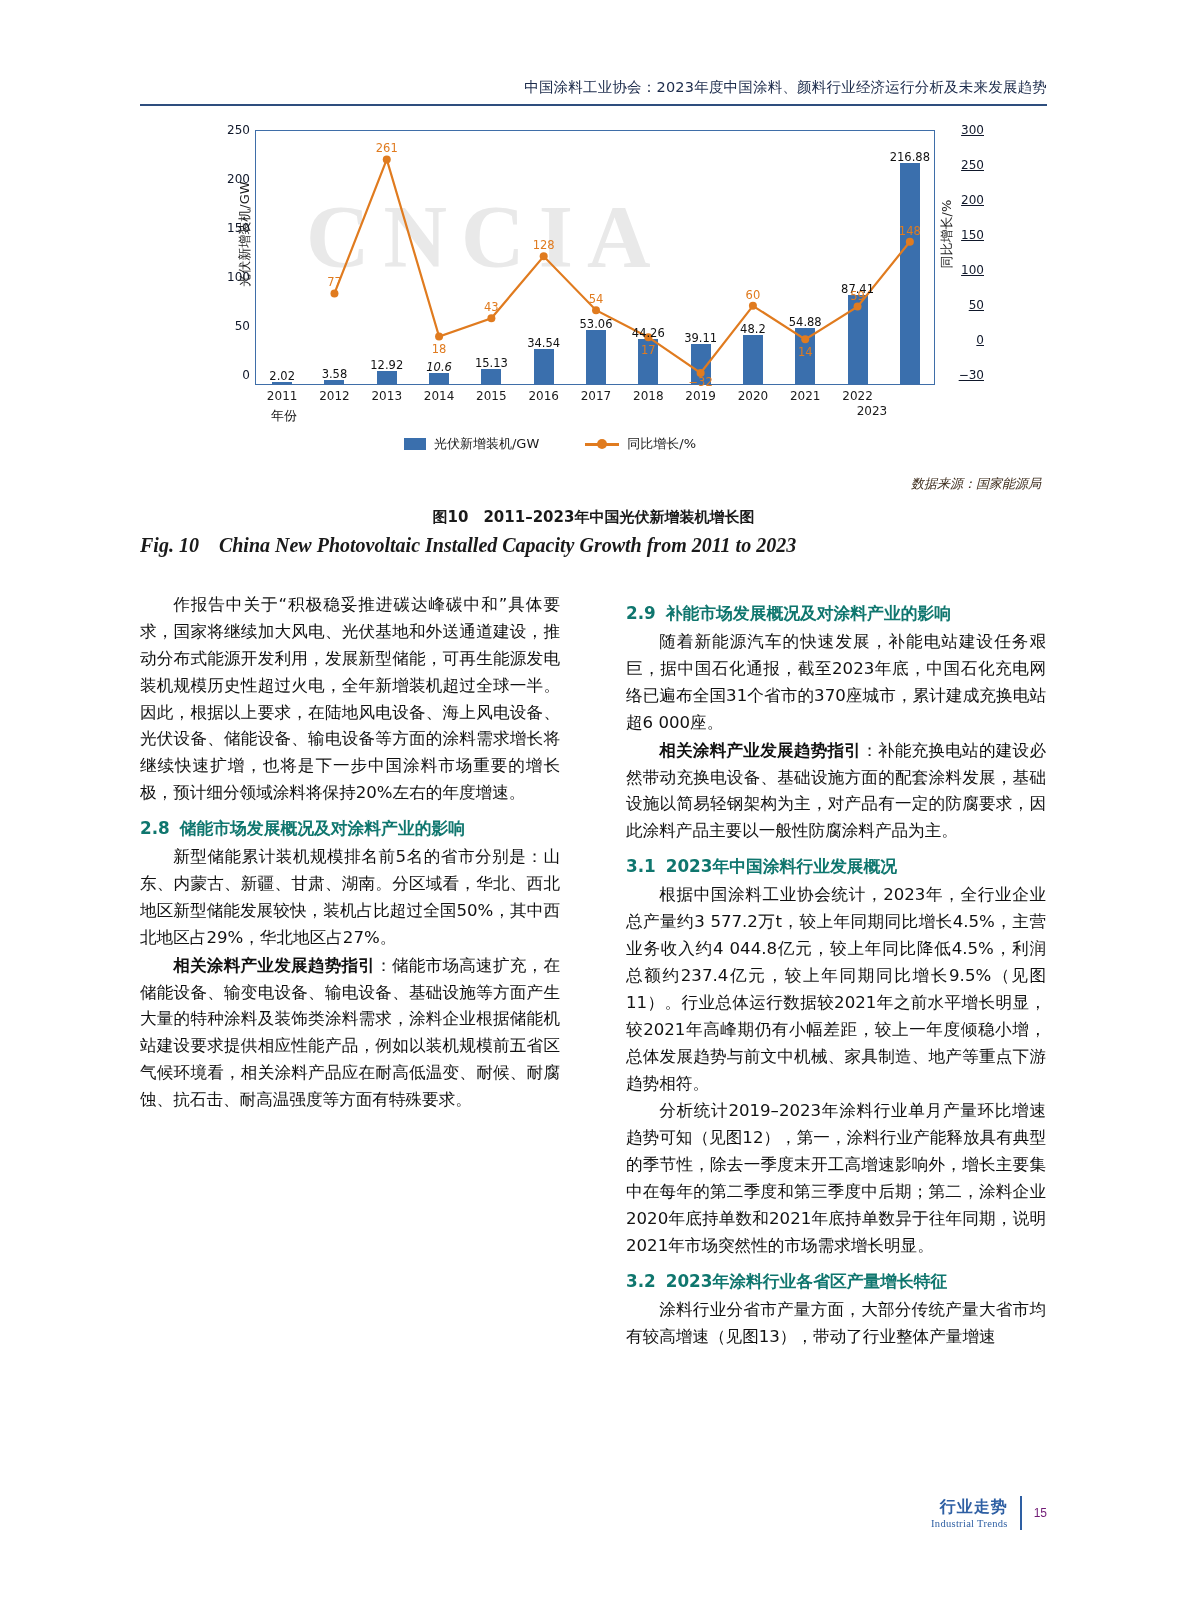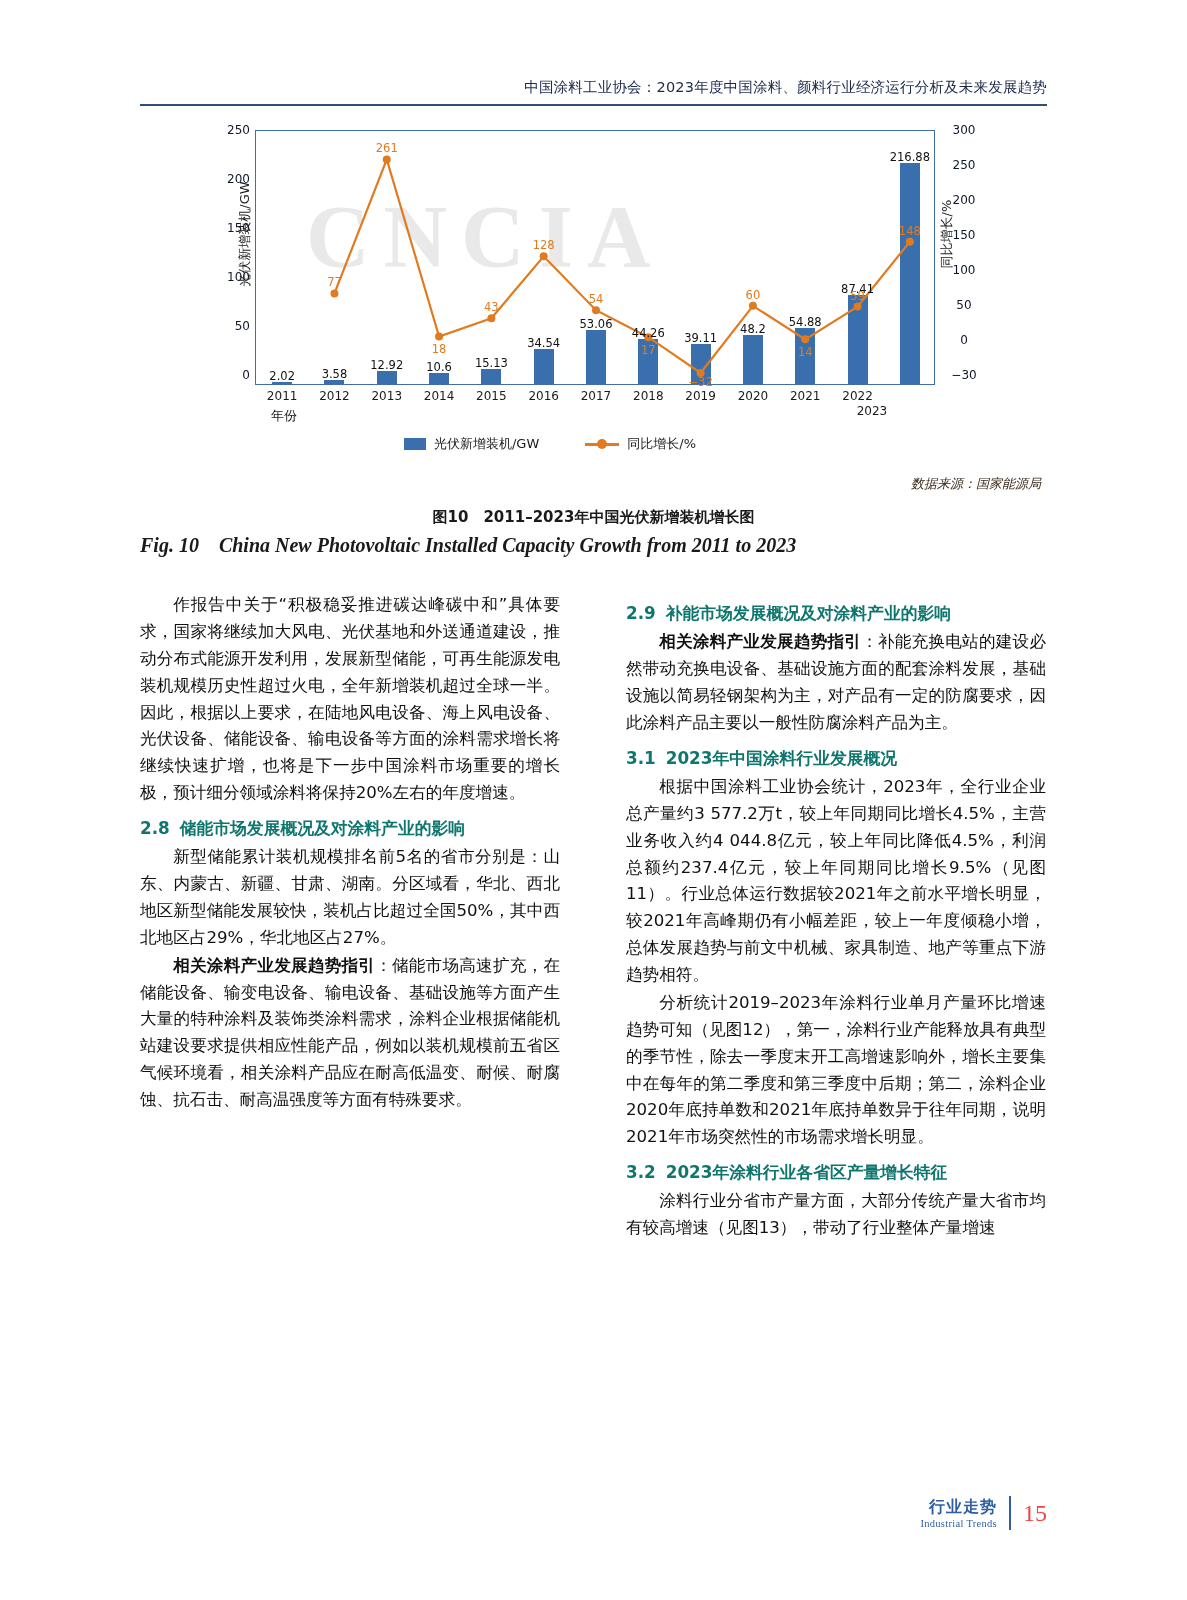--- a/index.html
+++ b/index.html
@@ -61,21 +61,21 @@
     width:160px; text-align:center;
     transform:rotate(-90deg);
     font-size:13px;
     font-family:"DejaVu Sans", sans-serif;
   }
   .ytick {
     position:absolute; font-size:12px; font-family:"DejaVu Sans", sans-serif;
     color:#0f172a;
   }
   .ytick.left { right:684px; text-align:right; width:40px; }
-  .ytick.right { left:688px; text-align:center; width:40px; }
+  .ytick.right { left:688px; text-align:right; width:40px;text-decoration:underline; }
   .xtick {
     position:absolute; top:258px; font-size:12px;
     font-family:"DejaVu Sans", sans-serif; text-align:center; width:48px;
   }
   .x-axis-caption {
     position:absolute; top:277px; left:-6px; width:70px;
     font-size:13px; text-align:center;
     font-family:"DejaVu Sans", sans-serif;
   }
   .bar {
@@ -153,21 +153,21 @@
     position:absolute; bottom:70px; right:140px;
     display:flex; align-items:center; gap:12px;
   }
   .footer-tag {
     text-align:right; color:#2e5fa3;
     font-family:"DejaVu Sans", sans-serif;
   }
   .footer-cn { font-size:16px; font-weight:bold; letter-spacing:1px; }
   .footer-en { font-size:10.5px; font-family:"Liberation Serif", serif; letter-spacing:0.3px; }
   .footer-rule { width:2px; height:34px; background:#2e5fa3; }
-  .footer-num { font-size:24px; color:#ef4444; font-family:Liberation Serif, serif; }
+  .footer-num { font-size:12px; color:#701a75; font-family:Liberation Sans, sans-serif; }
 </style>
 </head>
 <body>
 
 <div class="page">
 
   <div class="header">中国涂料工业协会：2023年度中国涂料、颜料行业经济运行分析及未来发展趋势</div>
   <div class="header-rule"></div>
 
   <div class="figure">
@@ -220,21 +220,21 @@
             <circle cx="496.9230769230769" cy="174.85714285714286" r="4" fill="#e07b1f"></circle>
             <circle cx="549.2307692307693" cy="208.37142857142857" r="4" fill="#e07b1f"></circle>
             <circle cx="601.5384615384615" cy="175.5857142857143" r="4" fill="#e07b1f"></circle>
             <circle cx="653.8461538461538" cy="110.74285714285713" r="4" fill="#e07b1f"></circle>
           </svg>
 
         <div id="barLabels">
             <div class="bar-label" style="left: -3.84615px; top: 237.94px;">2.02</div>
             <div class="bar-label" style="left: 48.4615px; top: 236.348px;">3.58</div>
             <div class="bar-label" style="left: 100.769px; top: 226.822px;">12.92</div>
-            <div class="bar-label" style="left: 153.077px; top: 229.188px;">10.6</div>
+            <div class="bar-label" style="left: 153.077px; top: 229.188px; font-style: italic;">10.6</div>
             <div class="bar-label" style="left: 205.385px; top: 224.567px;">15.13</div>
             <div class="bar-label" style="left: 257.692px; top: 204.769px;">34.54</div>
             <div class="bar-label" style="left: 310px; top: 185.879px;">53.06</div>
             <div class="bar-label" style="left: 362.308px; top: 194.855px;">44.26</div>
             <div class="bar-label" style="left: 414.615px; top: 200.108px;">39.11</div>
             <div class="bar-label" style="left: 466.923px; top: 190.836px;">48.2</div>
             <div class="bar-label" style="left: 519.231px; top: 184.022px;">54.88</div>
             <div class="bar-label" style="left: 571.538px; top: 150.842px;">87.41</div>
             <div class="bar-label" style="left: 623.846px; top: 18.7824px;">216.88</div>
           </div>
@@ -300,20 +300,21 @@
 
     <p>新型储能累计装机规模排名前5名的省市分别是：山东、内蒙古、新疆、甘肃、湖南。分区域看，华北、西北地区新型储能发展较快，装机占比超过全国50%，其中西北地区占29%，华北地区占27%。</p>
     <p><span class="bold-lead">相关涂料产业发展趋势指引</span><span>：储能市场高速扩充，在储能设备、输变电设备、输电设备、基础设施等方面产生大量的特种涂料及装饰类涂料需求，涂料企业根据储能机站建设要求提供相应性能产品，例如以装机规模前五省区气候环境看，相关涂料产品应在耐高低温变、耐候、耐腐蚀、抗石击、耐高温强度等方面有特殊要求。</span></p>
   </div>
 
   <div class="col right">
     <div class="h2">
       <span class="num">2.9</span><span>补能市场发展概况及对涂料产业的影响</span>
     </div>
 
+    <p>随着新能源汽车的快速发展，补能电站建设任务艰巨，据中国石化通报，截至2023年底，中国石化充电网络已遍布全国31个省市的370座城市，累计建成充换电站超6 000座。</p>
     <p><span class="bold-lead">相关涂料产业发展趋势指引</span><span>：补能充换电站的建设必然带动充换电设备、基础设施方面的配套涂料发展，基础设施以简易轻钢架构为主，对产品有一定的防腐要求，因此涂料产品主要以一般性防腐涂料产品为主。</span></p>
 
 
     <div class="h2">
       <span class="num">3.1</span><span>2023年中国涂料行业发展概况</span>
     </div>
 
     <p>根据中国涂料工业协会统计，2023年，全行业企业总产量约3 577.2万t，较上年同期同比增长4.5%，主营业务收入约4 044.8亿元，较上年同比降低4.5%，利润总额约237.4亿元，较上年同期同比增长9.5%（见图11）。行业总体运行数据较2021年之前水平增长明显，较2021年高峰期仍有小幅差距，较上一年度倾稳小增，总体发展趋势与前文中机械、家具制造、地产等重点下游趋势相符。</p>
     <p>分析统计2019–2023年涂料行业单月产量环比增速趋势可知（见图12），第一，涂料行业产能释放具有典型的季节性，除去一季度末开工高增速影响外，增长主要集中在每年的第二季度和第三季度中后期；第二，涂料企业2020年底持单数和2021年底持单数异于往年同期，说明2021年市场突然性的市场需求增长明显。</p>
 

